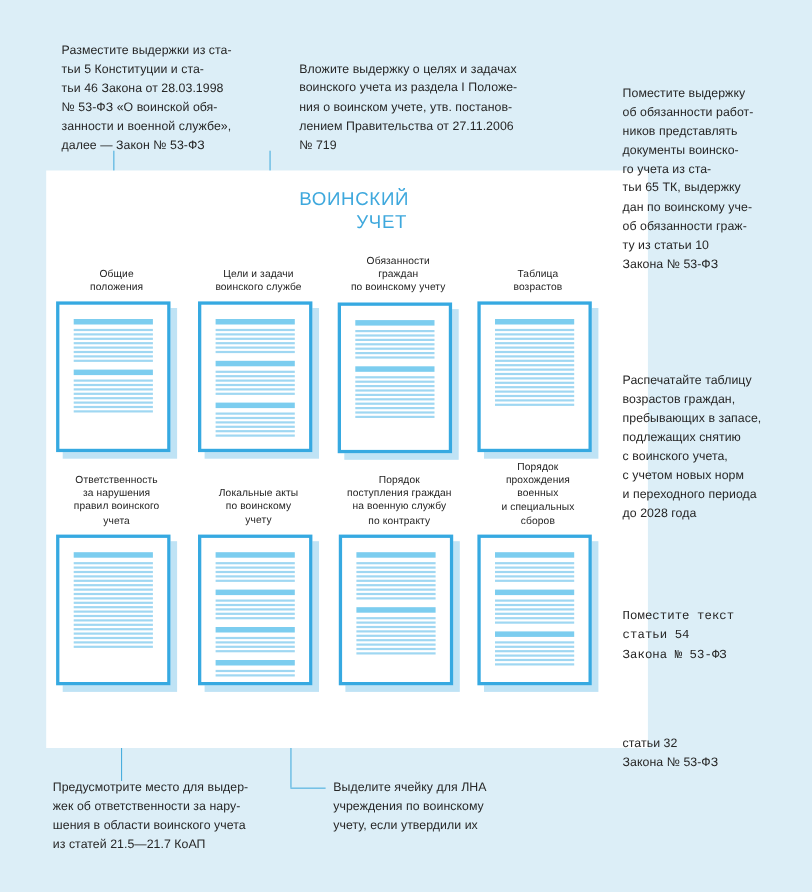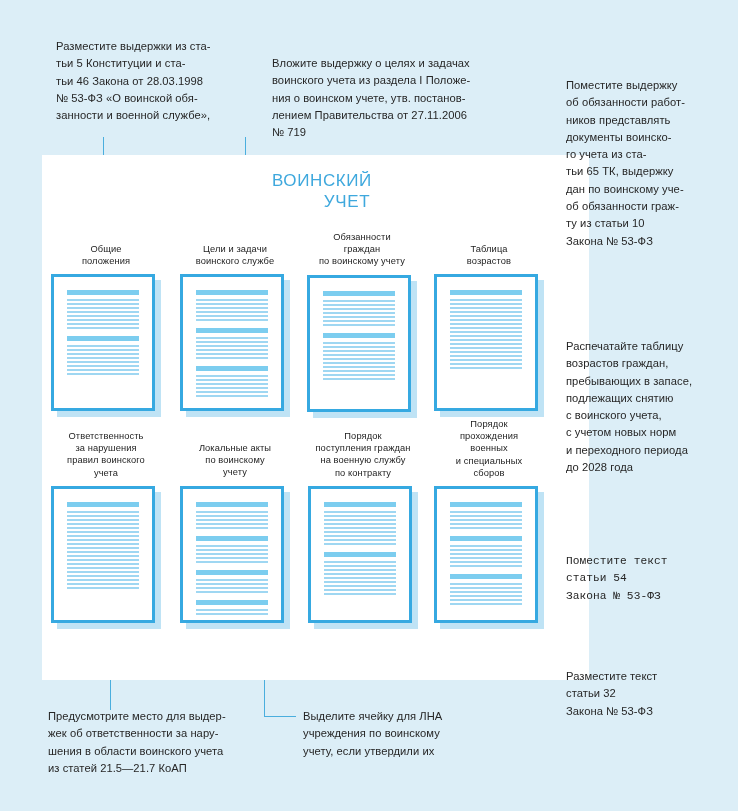--- a/index.html
+++ b/index.html
@@ -449,20 +449,21 @@
     </div>
 
   </div>
 
   <div class="note" style="left:56px; top:38px; width:215px;">
     <p>Разместите выдержки из ста-</p>
     <p>тьи 5 Конституции и ста-</p>
     <p>тьи 46 Закона от 28.03.1998</p>
     <p>№ 53-ФЗ «О воинской обя-</p>
     <p>занности и военной службе»,</p>
+    <p>далее — Закон № 53-ФЗ</p>
   </div>
 
   <div class="note" style="left:272px; top:55px; width:265px;">
     <p>Вложите выдержку о целях и задачах</p>
     <p>воинского учета из раздела I Положе-</p>
     <p>ния о воинском учете, утв. постанов-</p>
     <p>лением Правительства от 27.11.2006</p>
     <p>№ 719</p>
   </div>
 
@@ -490,21 +491,20 @@
     <p>до 2028 года</p>
   </div>
 
   <div class="note" style="left:566px; top:553px; width:168px;font-family:Liberation Mono, monospace;">
     <p>Поместите текст</p>
     <p>статьи 54</p>
     <p>Закона № 53-ФЗ</p>
   </div>
 
   <div class="note" style="left:566px; top:668px; width:168px;">
-    <p>Разместите текст</p>
     <p>статьи 32</p>
     <p>Закона № 53-ФЗ</p>
   </div>
 
   <div class="note" style="left:48px; top:708px; width:250px;">
     <p>Предусмотрите место для выдер-</p>
     <p>жек об ответственности за нару-</p>
     <p>шения в области воинского учета</p>
     <p>из статей 21.5—21.7 КоАП</p>
   </div>

